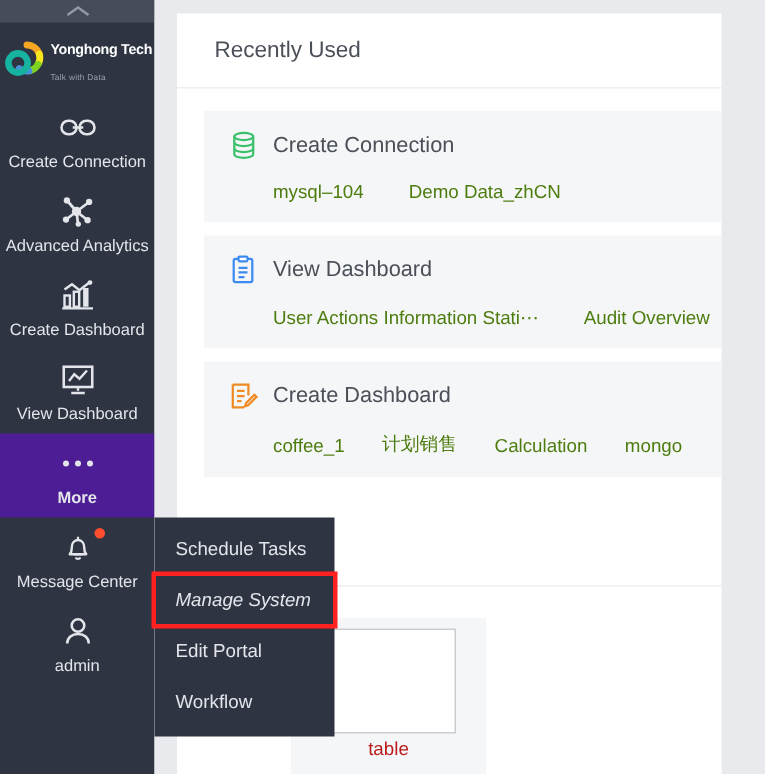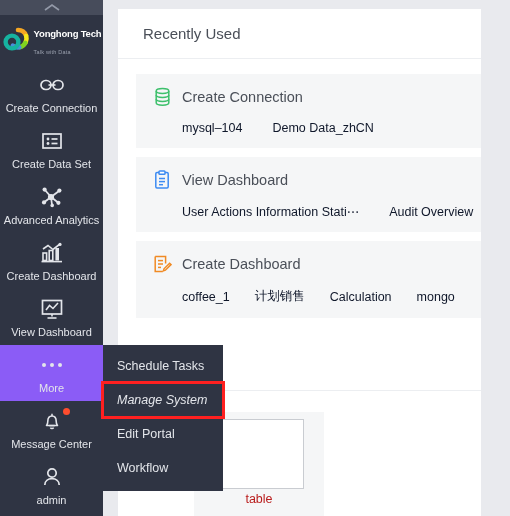--- a/index.html
+++ b/index.html
@@ -33,21 +33,21 @@
   .logo-mark { position: relative; width: 30px; height: 28px; flex: none; }
   .logo-text { margin-left: 2px; line-height: 1.05; }
   .logo-title { color: #ffffff; font-size: 9.5px; font-weight: bold; letter-spacing: -0.2px; white-space: nowrap;}
   .logo-sub { color: #9aa0ae; font-size: 5.5px; letter-spacing: 0.2px; white-space: nowrap; margin-top: 1px;}
 
   .nav-item {
     height: 56px;
     display: flex; flex-direction: column; align-items: center; justify-content: center;
     cursor: pointer; position: relative;
   }
-  .nav-item.active { background: #8b5cf6; }
+  .nav-item.active { background: #4c1d95; font-weight: bold; }
   .nav-icon { height: 26px; display: flex; align-items: center; justify-content: center; position: relative; }
   .nav-label {
     color: #e3e5ea; font-size: 11px; margin-top: 4px;
     white-space: nowrap; text-align: center;
   }
   .dots { display: flex; gap: 4px; align-items: center; height: 26px; }
   .dots i { width: 4px; height: 4px; border-radius: 50%; background: #e3e5ea; display: block; }
   .badge-dot {
     position: absolute; right: -7px; top: 0px;
     width: 7px; height: 7px; border-radius: 50%; background: #ff4d2e;
@@ -79,21 +79,21 @@
     background: #f5f6f7;
     width: 392px;
     margin-bottom: 9px;
     padding: 12px 0 13px 0;
   }
   .card-head { display: flex; align-items: center; padding-left: 15px; }
   .card-head .c-icon { width: 22px; height: 22px; display:flex; align-items:center; justify-content:center; flex:none;}
   .card-head .c-title { font-size: 14.5px; color: #4a4f58; margin-left: 9px; }
   .card-links { display: flex; align-items: center; padding-left: 46px; margin-top: 13px; white-space: nowrap; }
   .card-links a {
-    font-size: 12.5px; color: #0f172a; text-decoration: none; display: inline-block;
+    font-size: 12.5px; color: #4d7c0f; text-decoration: none; display: inline-block;
   }
   .card-links .gap { display: inline-block; }
 
   #divider { position: absolute; left: 0; top: 381px; width: 430px; height: 1px; background: #eceef1; }
 
   
   #thumb-tile {
     position: absolute; left: 76px; top: 403px;
     width: 130px; height: 104px;
     background: #f5f6f7;
@@ -159,32 +159,20 @@
       <span class="nav-icon">
         <svg width="26" height="20" viewBox="0 0 26 20">
           <rect x="2" y="5.5" width="10" height="9" rx="4.5" fill="none" stroke="#e3e5ea" stroke-width="1.7"></rect>
           <rect x="14" y="5.5" width="10" height="9" rx="4.5" fill="none" stroke="#e3e5ea" stroke-width="1.7"></rect>
           <line x1="9.5" y1="10" x2="16.5" y2="10" stroke="#e3e5ea" stroke-width="1.7"></line>
         </svg>
       </span>
       <span class="nav-label">Create Connection</span>
     </div>
 
-    <div class="nav-item">
-      <span class="nav-icon">
-        <svg width="24" height="20" viewBox="0 0 24 20">
-          <rect x="3" y="3" width="18" height="14" fill="none" stroke="#e3e5ea" stroke-width="1.7"></rect>
-          <circle cx="8" cy="8" r="1.4" fill="#e3e5ea"></circle>
-          <circle cx="8" cy="12.5" r="1.4" fill="#e3e5ea"></circle>
-          <line x1="11.5" y1="8" x2="17.5" y2="8" stroke="#e3e5ea" stroke-width="1.7"></line>
-          <line x1="11.5" y1="12.5" x2="17.5" y2="12.5" stroke="#e3e5ea" stroke-width="1.7"></line>
-        </svg>
-      </span>
-      <span class="nav-label">Create Data Set</span>
-    </div>
 
     <div class="nav-item">
       <span class="nav-icon">
         <svg width="24" height="22" viewBox="0 0 24 22">
           <g stroke="#e3e5ea" stroke-width="1.8">
             <line x1="11" y1="11" x2="5" y2="4"></line>
             <line x1="11" y1="11" x2="19" y2="5"></line>
             <line x1="11" y1="11" x2="4.5" y2="16"></line>
             <line x1="11" y1="11" x2="18" y2="16.5"></line>
             <line x1="11" y1="11" x2="12" y2="19"></line>

